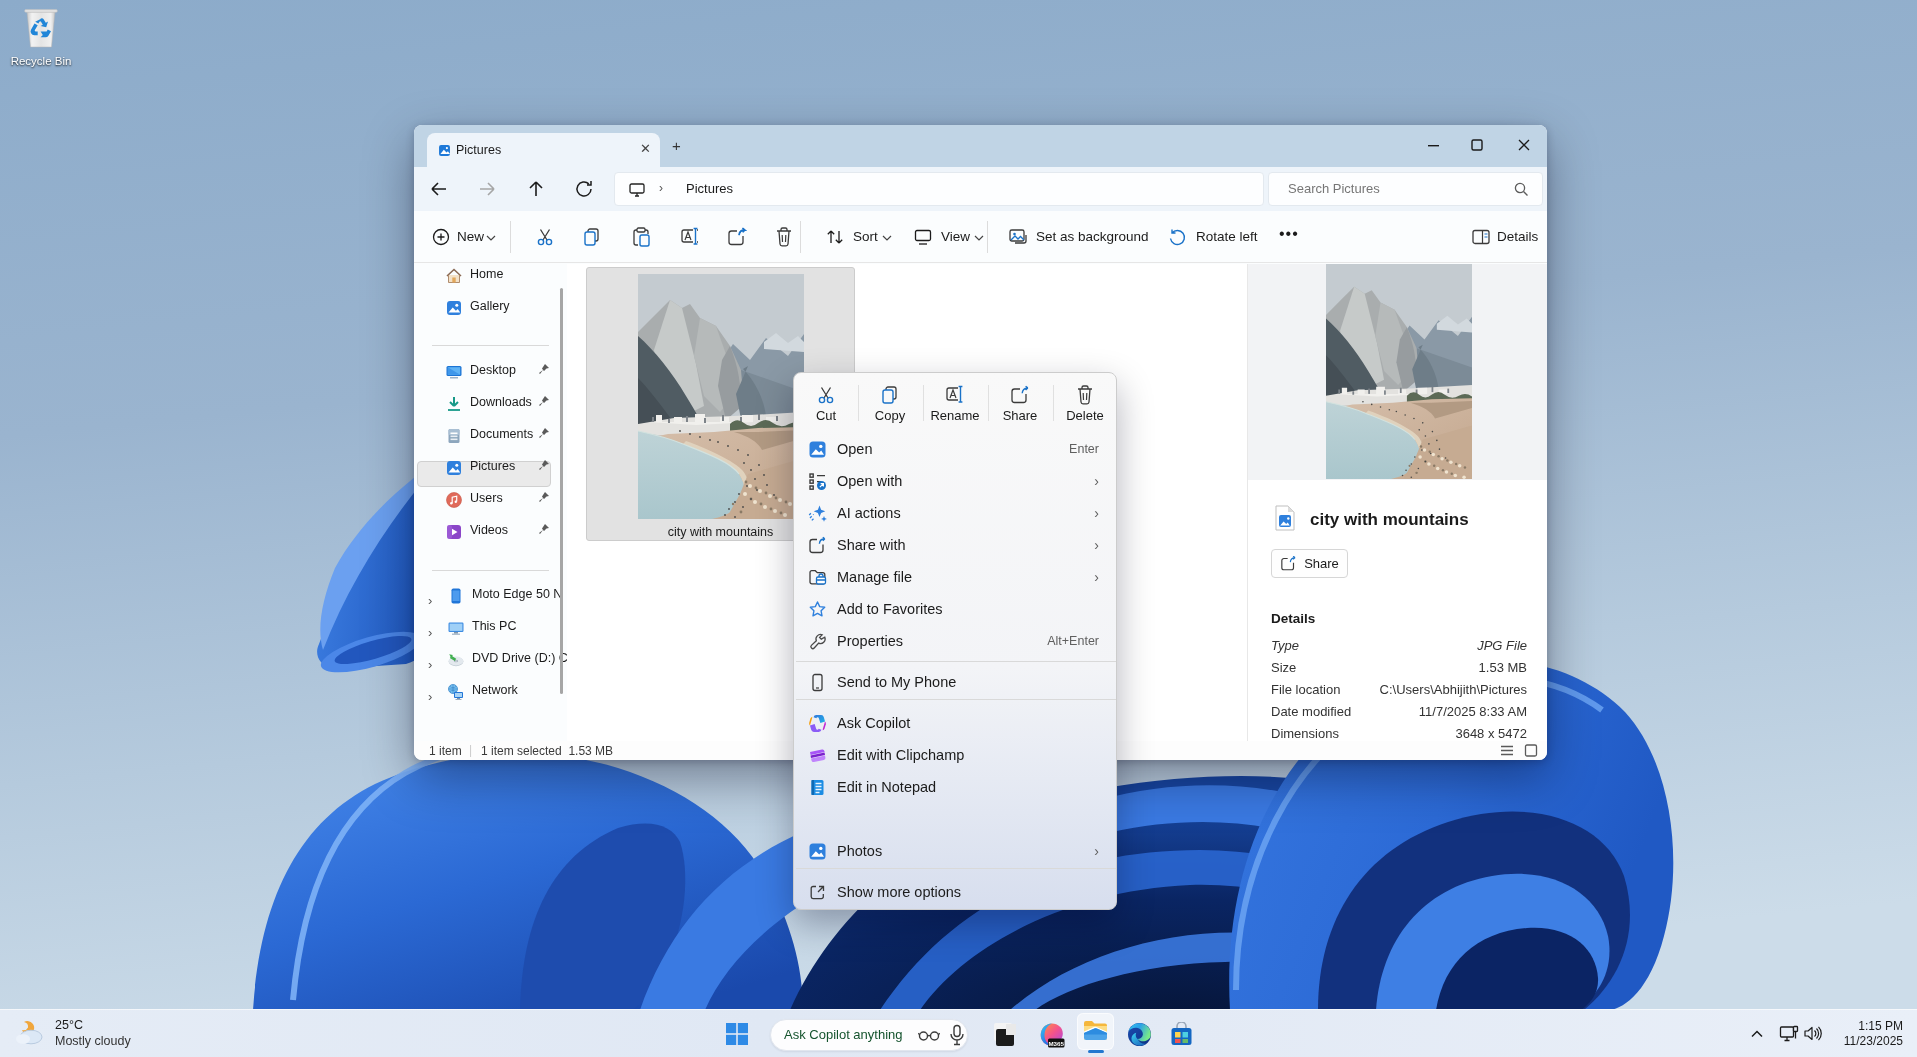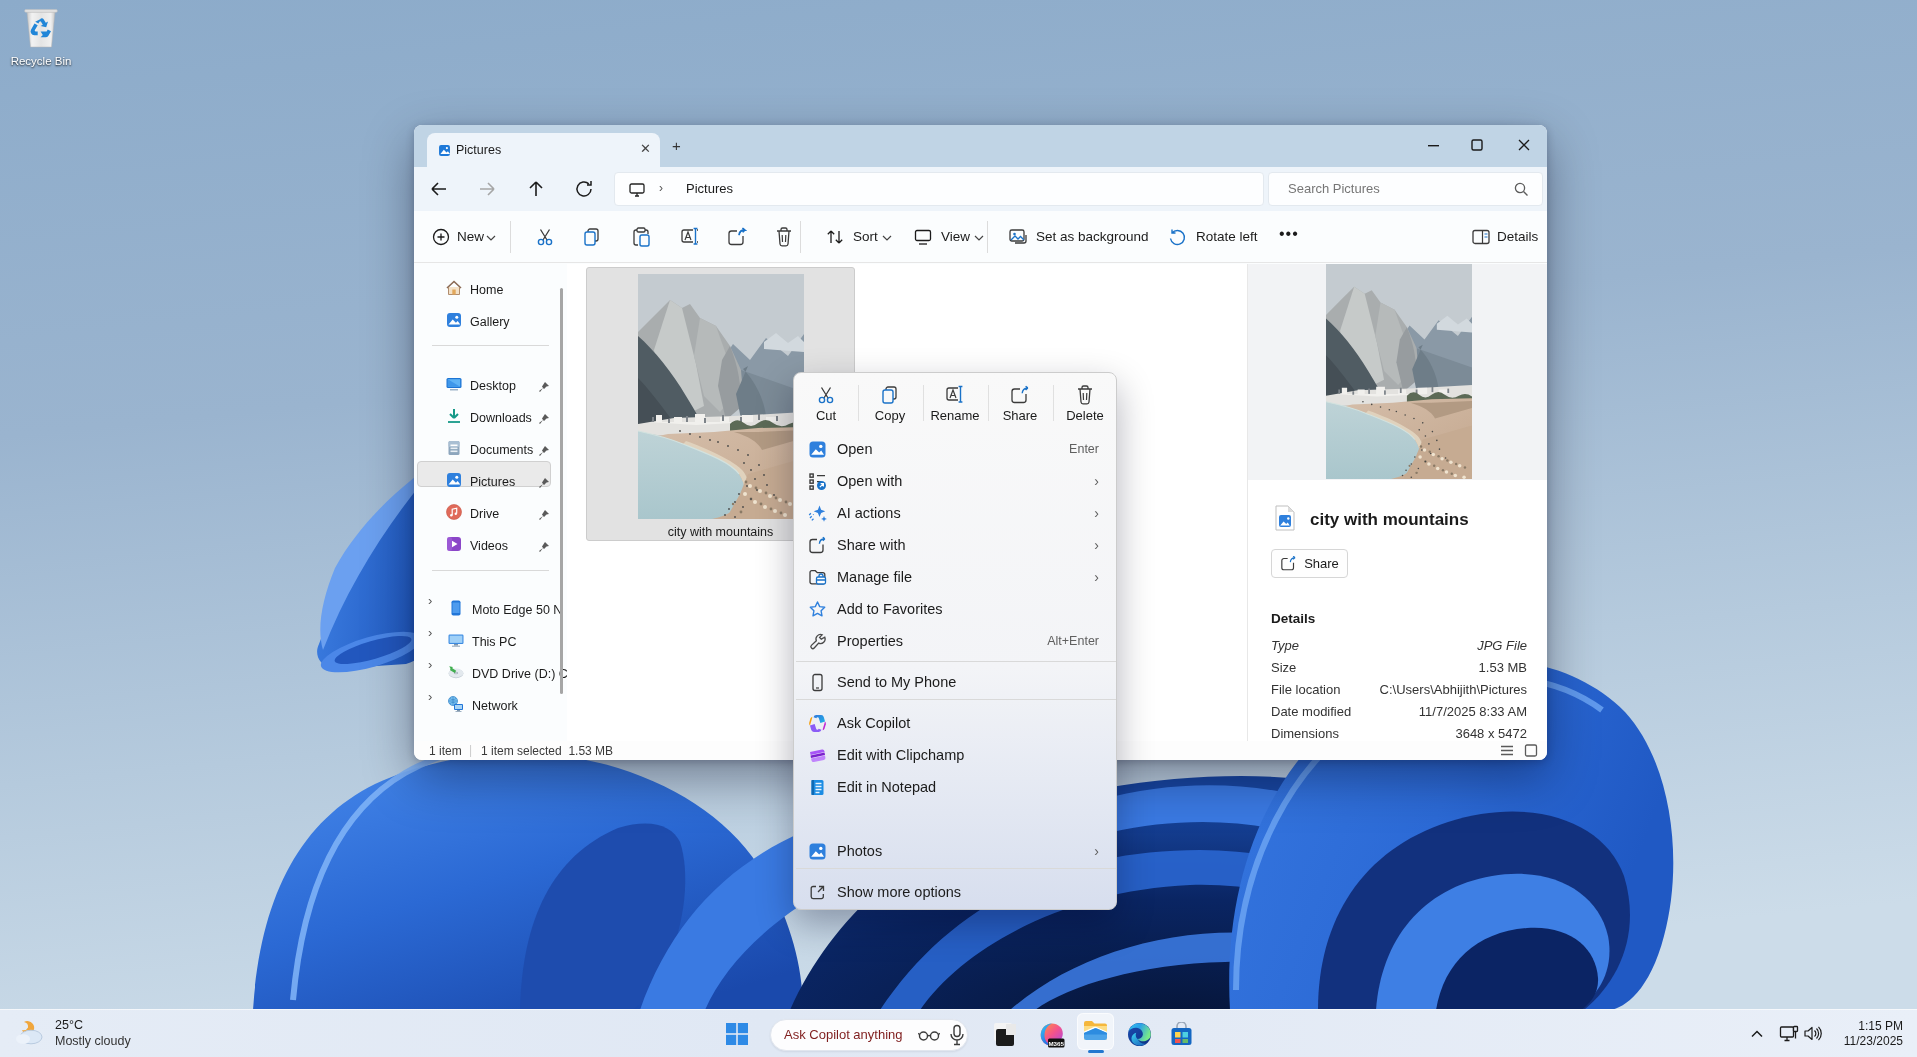--- a/index.html
+++ b/index.html
@@ -24,21 +24,21 @@
 #searchbox{position:absolute;left:854px;top:5px;width:275px;height:34px;background:#fdfeff;border:1px solid #e3e9ef;border-radius:4px;}
 
 #toolbar{position:absolute;left:0;top:86px;width:100%;height:52px;background:#fbfdfe;border-bottom:1px solid #e6e6e6;text-align:center;}
 .tbtxt{font-size:13.5px;color:#1b1b1b;}
 .tbsep{position:absolute;top:10px;width:1px;height:32px;background:#dcdcdc;}
 
 #sidebar{position:absolute;left:0;top:139px;width:153px;height:477px;background:#fbfdfe;}
 #main{position:absolute;left:153px;top:139px;width:680px;height:477px;background:#ffffff;}
 #details{position:absolute;left:833px;top:139px;width:300px;height:477px;background:#ffffff;border-left:1px solid #e8e8e8;}
 #statusbar{position:absolute;left:0;top:616px;width:100%;height:19px;background:#fdfdfd;border-radius:0 0 8px 8px;font-size:12px;color:#3a3a3a;}
-.sbitem{position:absolute;left:31px;width:120px;height:30px;display:flex;align-items:flex-end;font-size:12.5px;color:#1b1b1b;white-space:nowrap;}
+.sbitem{position:absolute;left:31px;width:120px;height:30px;display:flex;align-items:flex-start;font-size:12.5px;color:#1b1b1b;white-space:nowrap;}
 .sbitem .sic{width:18px;height:18px;margin-right:7px;flex:none;}
 .pinimg{position:absolute;left:93px;width:12px;height:12px;}
 .chev{position:absolute;left:-19px;top:7px;color:#555;font-size:13px;line-height:13px;}
 .sbsel{position:absolute;left:3px;top:197px;width:134px;height:26px;background:#eaeaea;border:1px solid #d0d0d0;border-radius:4px;}
 #sbscroll{position:absolute;left:146px;top:24px;width:3px;height:406px;background:#a6a6a6;border-radius:2px;}
 .tree{left:33px;}
 .tree .sic{margin-right:7px;}
 #tile{position:absolute;left:19px;top:3px;width:269px;height:274px;background:#e2e2e2;border:1px solid #cccccc;border-radius:3px;}
 #sharebtn{position:absolute;left:23px;top:285px;width:77px;height:29px;background:#fefefe;border:1px solid #d6d6d6;border-radius:4px;display:flex;align-items:center;justify-content:center;font-size:13px;color:#1b1b1b;}
 .drow{position:absolute;left:23px;width:256px;font-size:13px;color:#333;}
@@ -438,21 +438,21 @@
           </svg>
         </div>
   <div class="sbitem" style="top:227px;">
           <svg class="sic" viewBox="0 0 18 18">
             <circle cx="9" cy="9" r="7.5" fill="#e06a5a"></circle>
             <circle cx="9" cy="9" r="7.5" fill="none" stroke="#c85545" stroke-width="0.6"></circle>
             <path d="M7.2,12.2 V6.2 l4.5,-1 v5.4" stroke="#fff" stroke-width="1.2" fill="none"></path>
             <circle cx="6.3" cy="12.2" r="1.2" fill="#fff"></circle>
             <circle cx="10.8" cy="10.7" r="1.2" fill="#fff"></circle>
           </svg>
-          <span>Drive</span>
+          <span>Users</span>
           <svg class="pinimg" viewBox="0 0 12 12">
             <path d="M7,1 l4,4 -2.5,0.5 L6,8 5,7 2,11 1,10 5,7 4,5.5 z" fill="#5a5a5a"></path>
           </svg>
         </div>
   <div class="sbitem" style="top:259px;">
           <svg class="sic" viewBox="0 0 18 18">
             <rect x="2" y="2" width="14" height="14" rx="3" fill="#8b46c8"></rect>
             <rect x="2" y="2" width="5" height="14" rx="2" fill="#a765dd" style="opacity:0.6"></rect>
             <path d="M7,5.8 v6.4 l5.5,-3.2 z" fill="#fff"></path>
           </svg>
@@ -664,21 +664,21 @@
 <svg class="abs" style="left:726px;top:1023px" width="22" height="22" viewBox="0 0 22 22">
       <g fill="#2e8ae6">
         <rect x="0" y="0" width="10.2" height="10.2"></rect>
         <rect x="11.8" y="0" width="10.2" height="10.2"></rect>
         <rect x="0" y="11.8" width="10.2" height="10.2"></rect>
         <rect x="11.8" y="11.8" width="10.2" height="10.2"></rect>
       </g>
     </svg>
 
 <div class="abs" style="left:770px;top:1019px;width:198px;height:32px;background:#fdfdfe;border:1px solid #e1e6ee;border-radius:16px;box-shadow:0 1px 2px rgba(0,0,40,0.08);"></div>
-<div class="abs" style="left:784px;top:1027px;font-size:13px;color:#7f1d1d;">Ask Copilot anything</div>
+<div class="abs" style="left:784px;top:1027px;font-size:13px;color:#14532d;">Ask Copilot anything</div>
 <svg class="abs" style="left:918px;top:1027px" width="22" height="16" viewBox="0 0 22 16">
       <g fill="none" stroke="#3c3c3c" stroke-width="1.4">
         <circle cx="5.5" cy="9" r="4"></circle>
         <circle cx="16.5" cy="9" r="4"></circle>
         <path d="M9.5,9 a2.5,2 0 0 1 3,0"></path>
         <path d="M1.5,8 l-1,-2 M20.5,8 l1,-2"></path>
       </g>
     </svg>
 <svg class="abs" style="left:949px;top:1024px" width="16" height="22" viewBox="0 0 16 22">
       <g fill="none" stroke="#3c3c3c" stroke-width="1.4">

